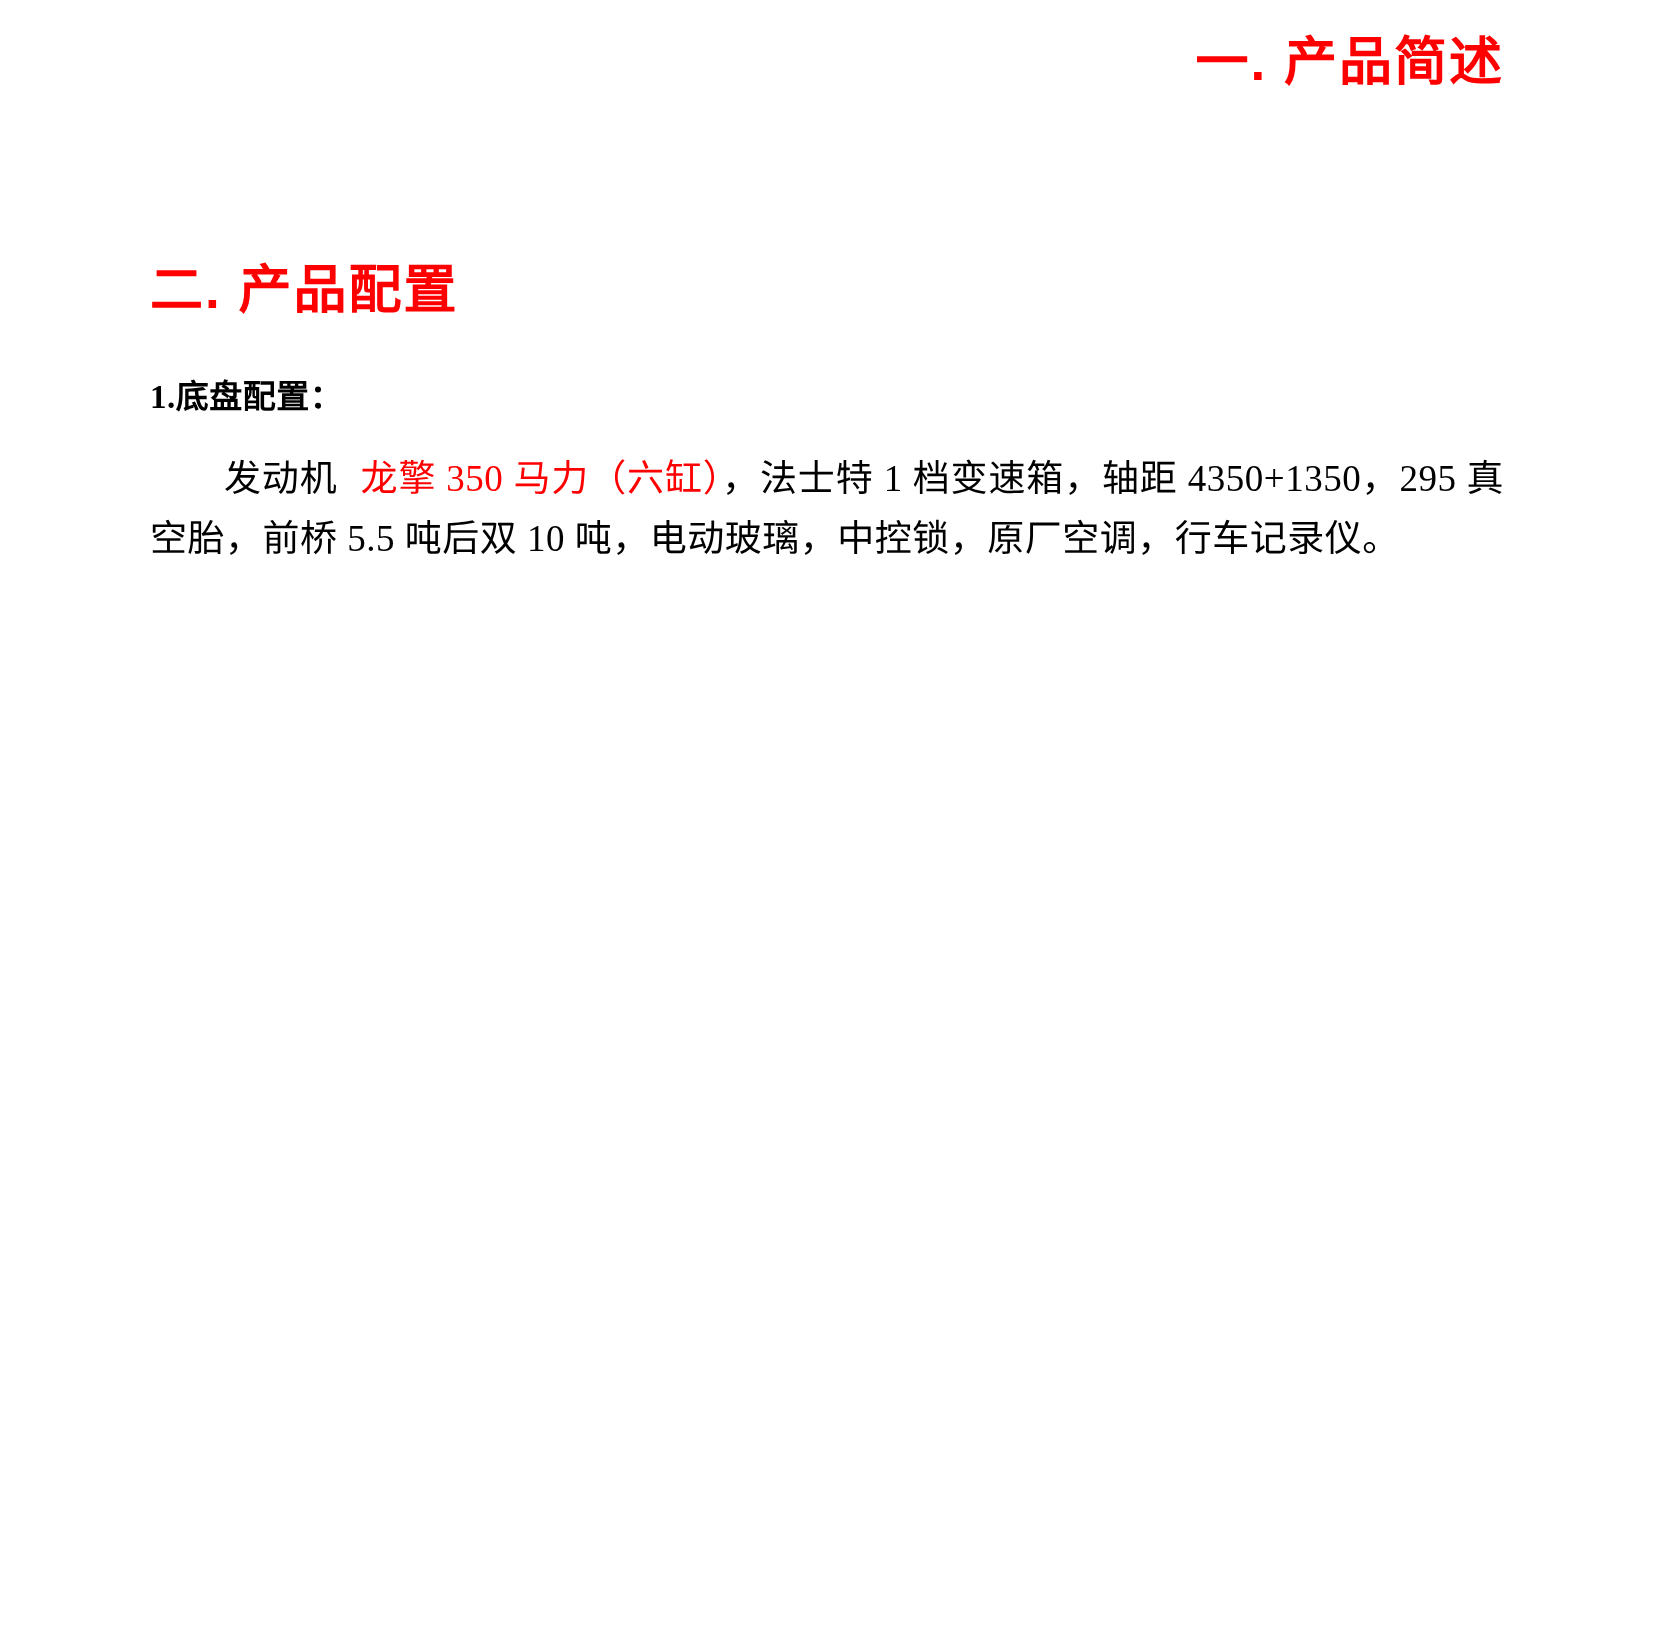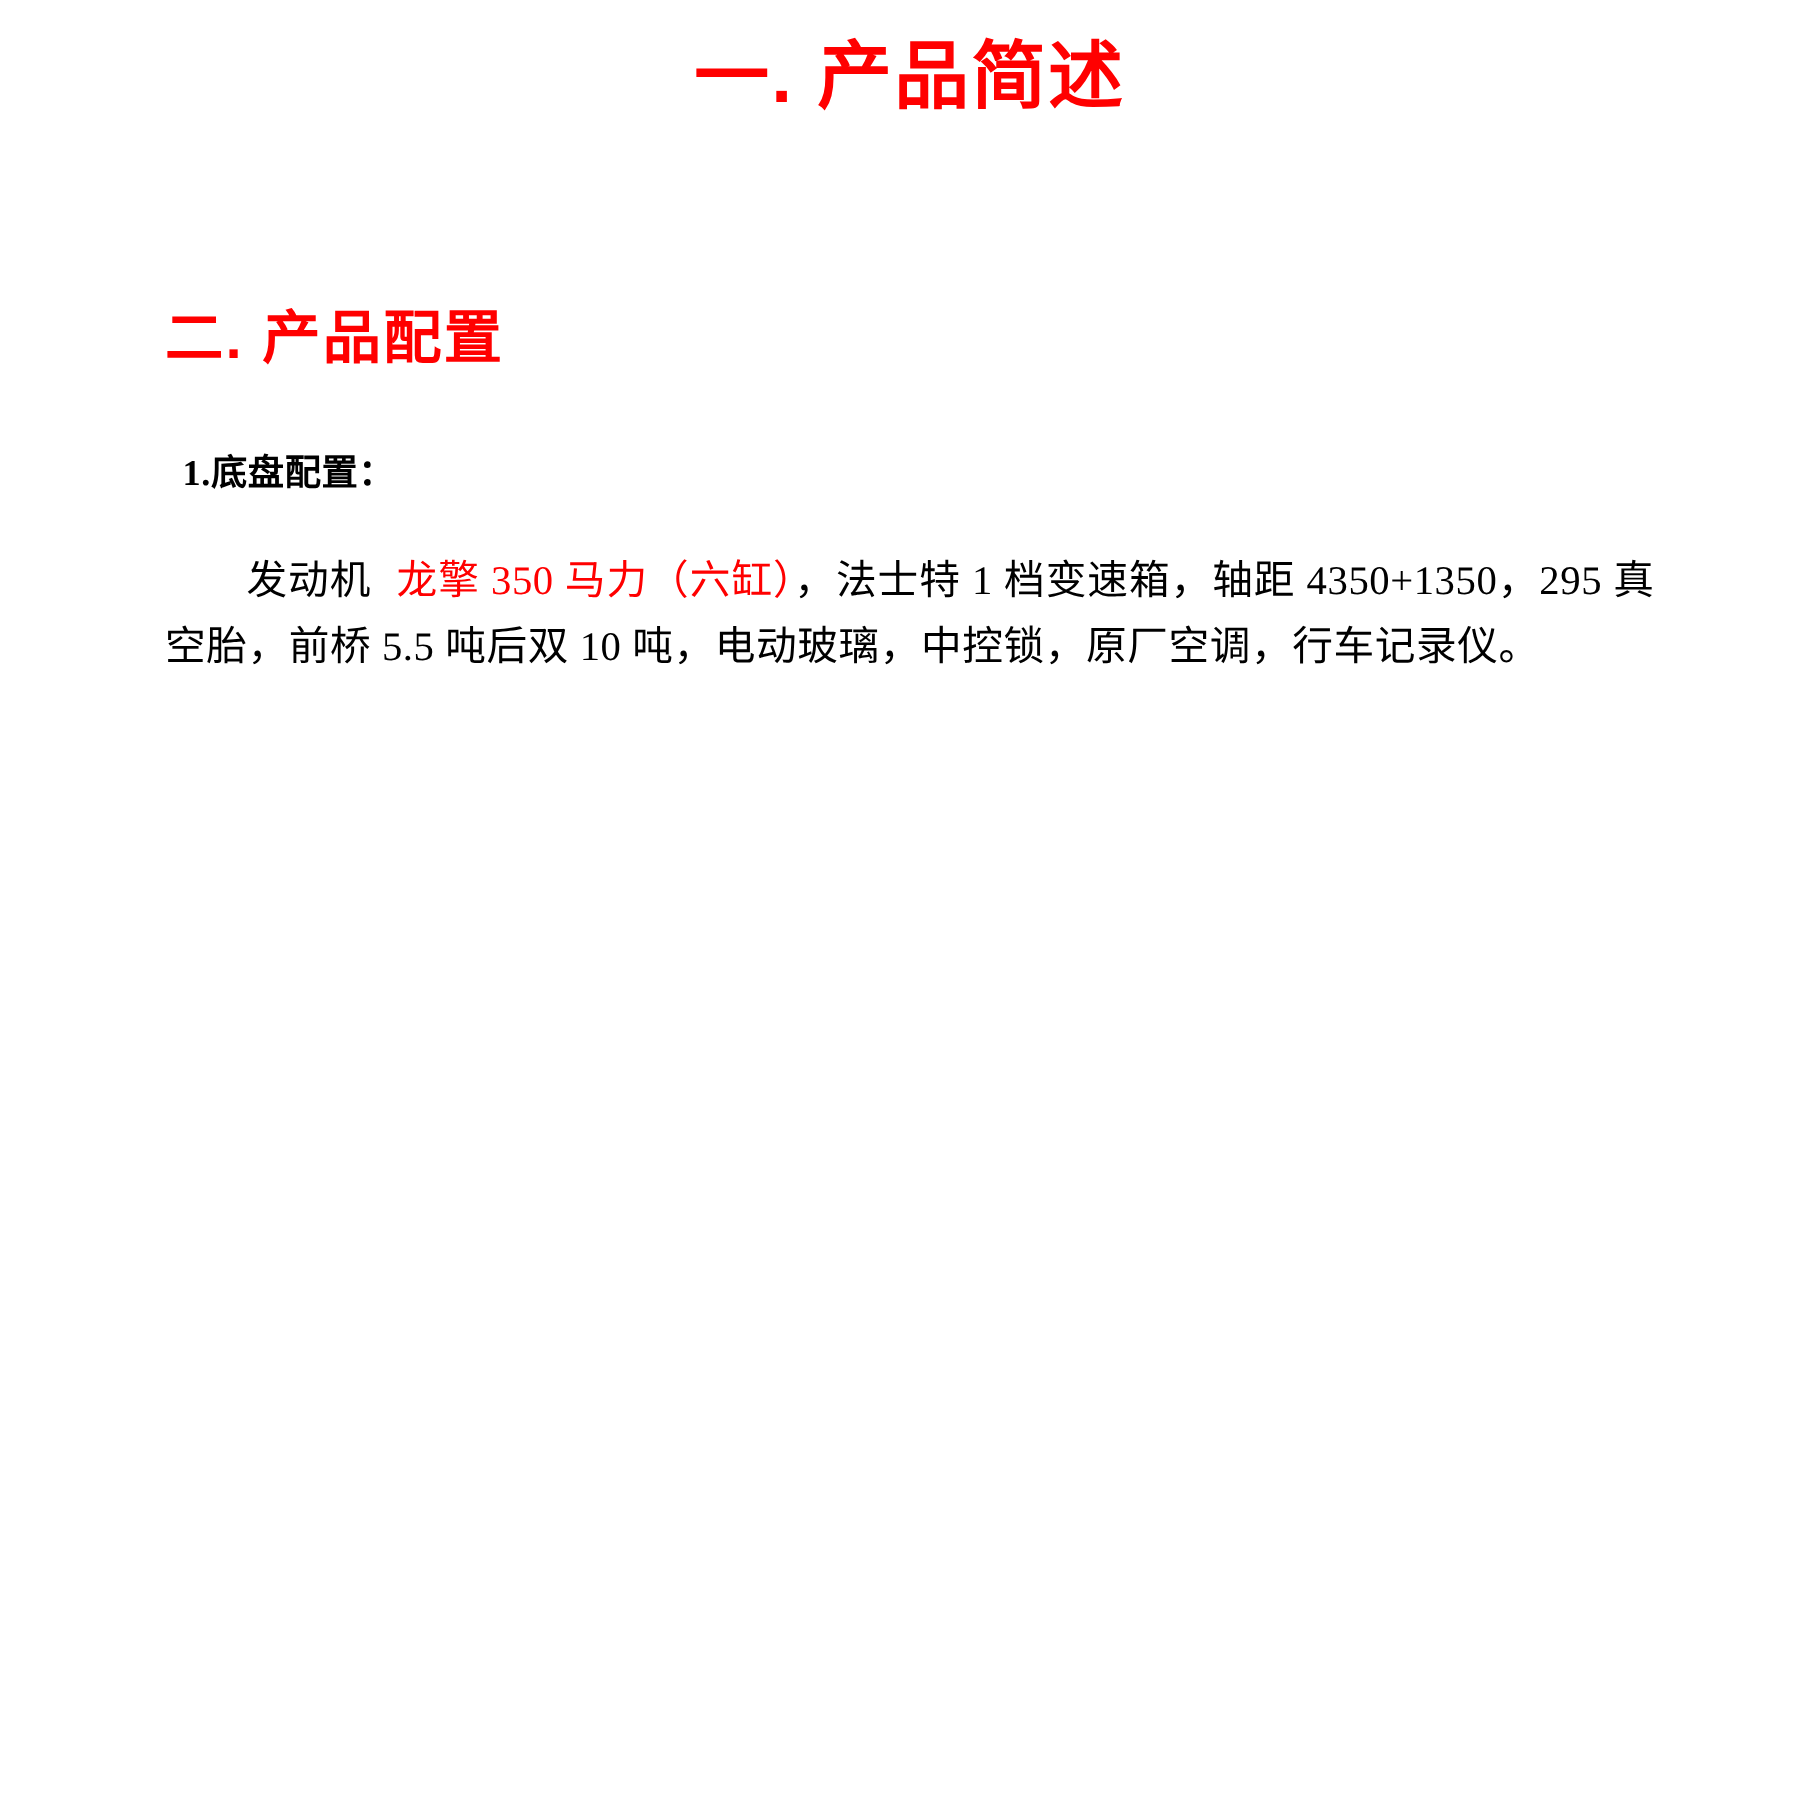--- a/index.html
+++ b/index.html
@@ -16,24 +16,24 @@
     overflow: hidden;
   }
   .page {
     position: relative;
     width: 1654px;
     height: 1649px;
     box-sizing: border-box;
     padding: 0 150px;
   }
   .heading-1 {
-    text-align: center;
+    text-align: right;
     color: #ff0000;
     font-weight: bold;
-    font-size: 68px;
+    font-size: 53px;
     letter-spacing: 2px;
     margin: 30px 0 0 0;
     line-height: 1.2;
     font-family: "Liberation Sans", "DejaVu Sans", sans-serif;
   }
   .heading-2 {
     color: #ff0000;
     font-weight: bold;
     font-size: 53px;
     letter-spacing: 2px;
@@ -49,21 +49,21 @@
     text-indent: 2em;
     margin: 0;
     letter-spacing: 0.5px;
   }
   .para-gap {
     margin-top: 20px;
   }
   .section-label {
     font-size: 33px;
     font-weight: bold;
-    margin: 16px;
+    margin: 0;
     line-height: 1.5;
     letter-spacing: 0.5px;
   }
   .red {
     color: #ff0000;
     margin-left: 23px;
   }
   .spacer-lg { height: 118px; }
   .spacer-md { height: 52px; }
   .spacer-sm { height: 26px; }

